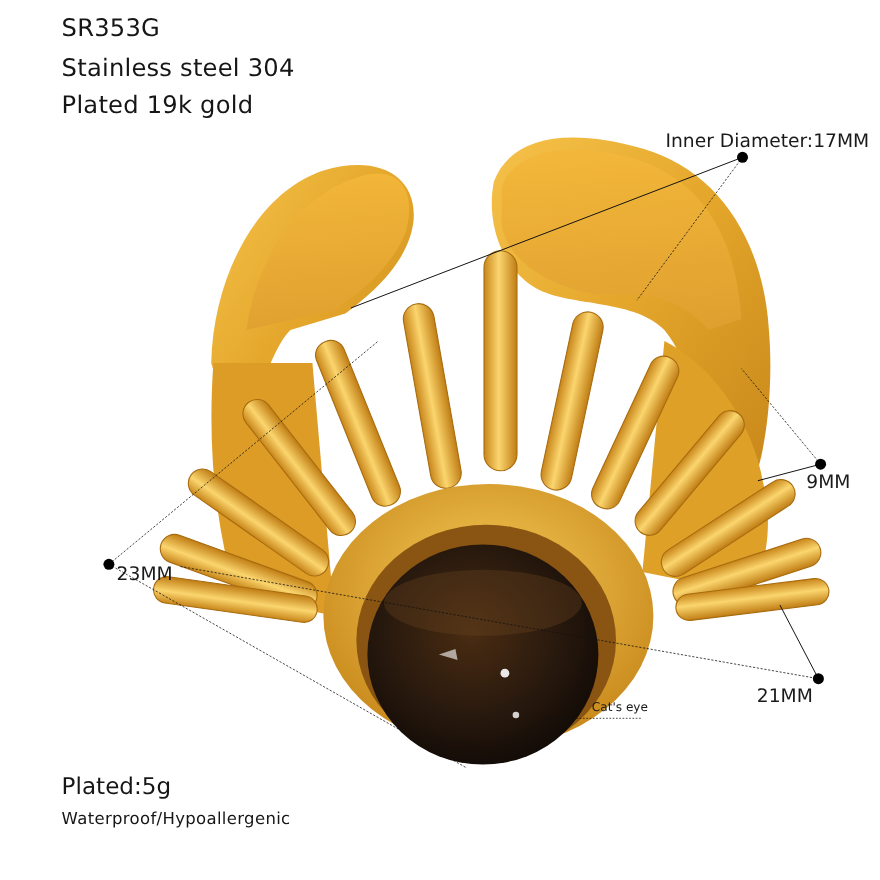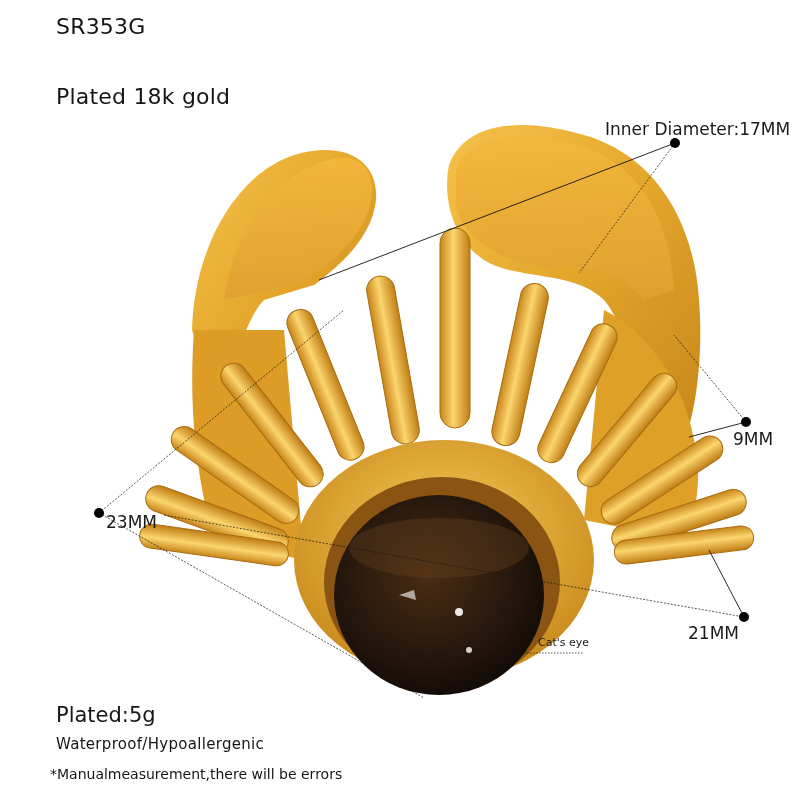--- a/index.html
+++ b/index.html
@@ -102,24 +102,24 @@
     </g>
     <g fill="#000">
       <circle cx="631" cy="143" r="5"></circle>
       <circle cx="702" cy="422" r="5"></circle>
       <circle cx="55" cy="513" r="5"></circle>
       <circle cx="700" cy="617" r="5"></circle>
     </g>
   </svg>
 
   <div class="spec spec-1">SR353G</div>
-  <div class="spec spec-3">Plated 18k gold</div>
+  <div class="spec spec-2">Stainless steel 304</div>
+  <div class="spec spec-3">Plated 19k gold</div>
 
   <div class="label lbl-inner">Inner Diameter:17MM</div>
   <div class="label lbl-9">9MM</div>
   <div class="label lbl-23">23MM</div>
   <div class="label lbl-21">21MM</div>
   <div class="label lbl-cat">Cat's eye</div>
 
   <div class="bottom-1">Plated:5g</div>
   <div class="bottom-2">Waterproof/Hypoallergenic</div>
-  <div class="bottom-3">*Manualmeasurement,there will be errors</div>
 </div>
 
 </body></html>

